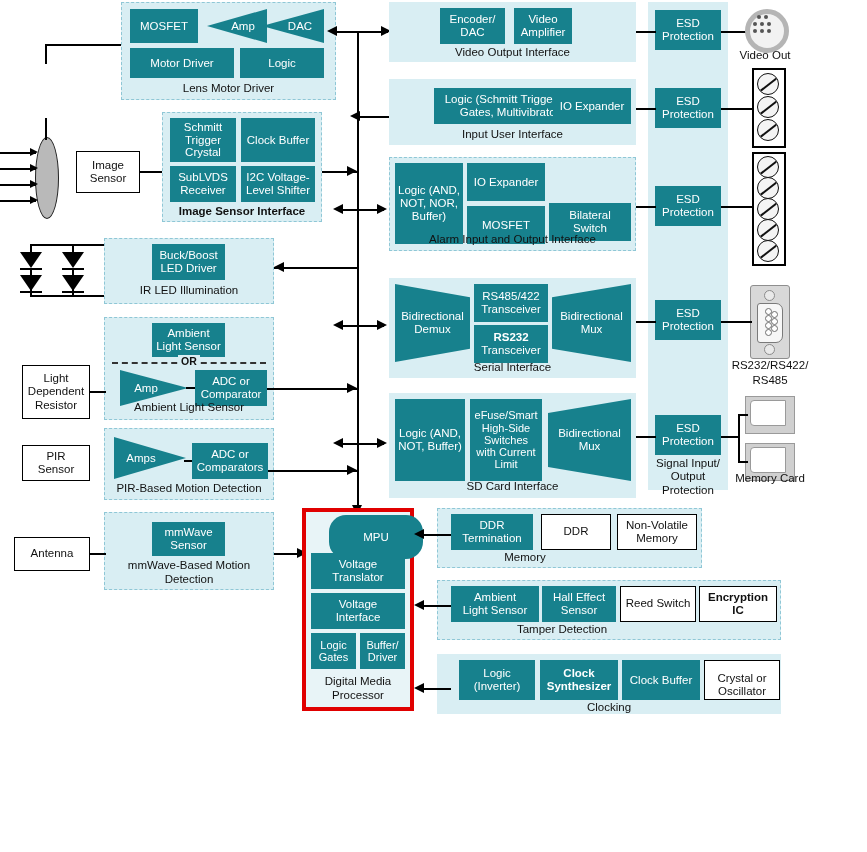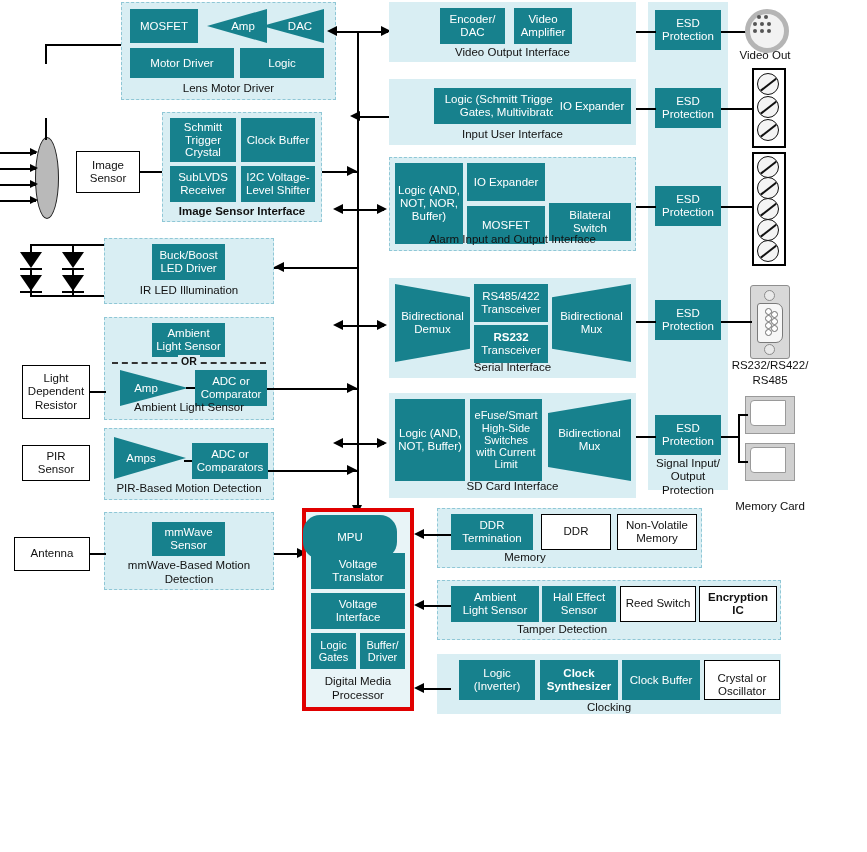--- a/index.html
+++ b/index.html
@@ -370,21 +370,21 @@
     <span style="display:block;">
       <span style="display:block;">Bidirectional</span>
       <span style="display:block;">Mux</span>
     </span>
   </div>
   <div class="cap" style="left:389px;top:479px;width:247px;height:16px;">
     <span>SD Card Interface</span>
   </div>
 
   <div class="redbox" style="left:302px;top:508px;width:112px;height:203px;"></div>
-  <div class="teal" style="left:303px;top:515px;width:94px;height:44px;border-radius:17px;">
+  <div class="teal" style="left:329px;top:515px;width:94px;height:44px;border-radius:17px;">
     <span>MPU</span>
   </div>
   <div class="teal" style="left:311px;top:553px;width:94px;height:36px;flex-direction:column;">
     <span>Voltage</span>
     <span>Translator</span>
   </div>
   <div class="teal" style="left:311px;top:593px;width:94px;height:36px;flex-direction:column;">
     <span>Voltage</span>
     <span>Interface</span>
   </div>
@@ -541,17 +541,17 @@
   </div>
 
   <div class="mcard" style="left:745px;top:396px;width:48px;height:36px;"></div>
   <div class="mcard-in" style="left:750px;top:400px;width:34px;height:24px;"></div>
   <div class="mcard" style="left:745px;top:443px;width:48px;height:36px;"></div>
   <div class="mcard-in" style="left:750px;top:447px;width:34px;height:24px;"></div>
   <div class="hl" style="left:721px;top:436px;width:18px;"></div>
   <div class="vl" style="left:738px;top:414px;height:48px;"></div>
   <div class="hl" style="left:738px;top:414px;width:10px;"></div>
   <div class="hl" style="left:738px;top:461px;width:10px;"></div>
-  <div class="lbl" style="left:722px;top:470px;width:96px;height:16px;margin-top:28px;">
+  <div class="lbl" style="left:722px;top:470px;width:96px;height:16px;">
     <span>Memory Card</span>
   </div>
 
 </div>
 
 </body></html>

